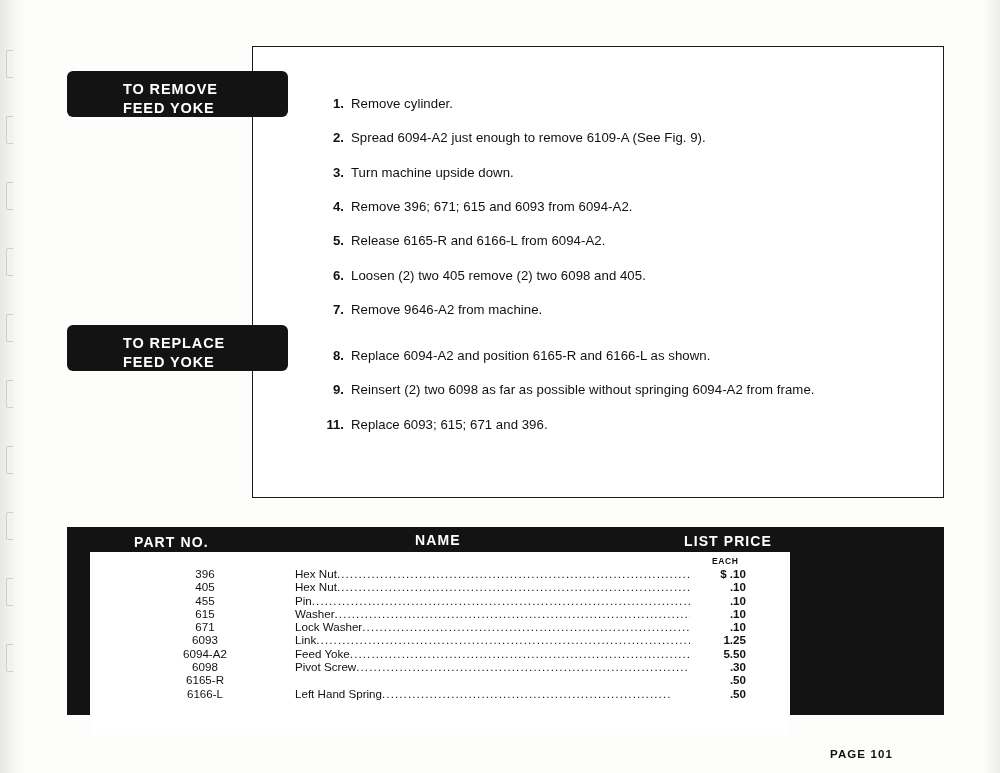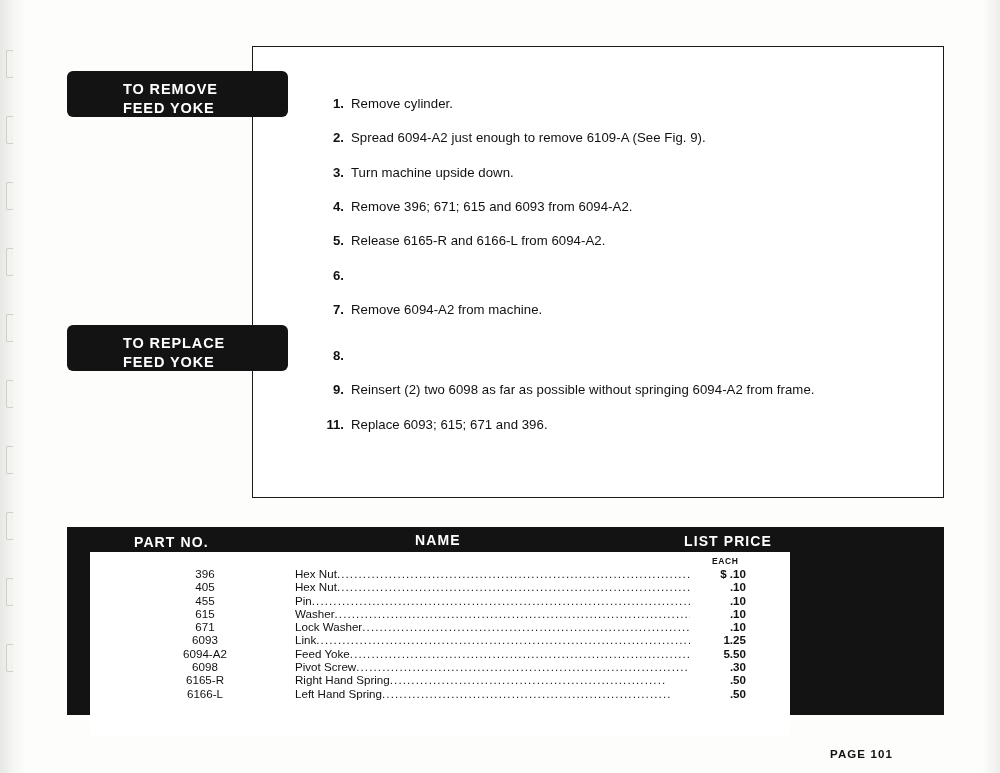--- a/index.html
+++ b/index.html
@@ -246,35 +246,37 @@
     <div class="step">
       <span class="num">4.</span>
       <span class="txt">Remove 396; 671; 615 and 6093 from 6094-A2.</span>
     </div>
     <div class="step">
       <span class="num">5.</span>
       <span class="txt">Release 6165-R and 6166-L from 6094-A2.</span>
     </div>
     <div class="step">
       <span class="num">6.</span>
+      <span class="txt">Loosen (2) two 405 remove (2) two 6098 and 405.</span>
     </div>
     <div class="step">
       <span class="num">7.</span>
-      <span class="txt">Remove 6094-A2 from machine.</span>
+      <span class="txt">Remove 9646-A2 from machine.</span>
     </div>
   </div>
 
   <div class="section-header" id="header-replace">
     <span class="line1">TO REPLACE</span>
     <span class="line2">FEED YOKE</span>
   </div>
 
   <div class="steps" id="steps-replace">
     <div class="step">
       <span class="num">8.</span>
+      <span class="txt">Replace 6094-A2 and position 6165-R and 6166-L as shown.</span>
     </div>
     <div class="step">
       <span class="num">9.</span>
       <span class="txt">Reinsert (2) two 6098 as far as possible without springing 6094-A2 from frame.</span>
     </div>
     <div class="step">
       <span class="num">11.</span>
       <span class="txt">Replace 6093; 615; 671 and 396.</span>
     </div>
   </div>
@@ -325,21 +327,20 @@
           <span class="p-name"><span>Feed Yoke</span><span class="dots">......................................................................................</span></span>
           <span class="p-price">5.50</span>
         </div>
         <div class="parts-row">
           <span class="p-no">6098</span>
           <span class="p-name"><span>Pivot Screw</span><span class="dots">................................................................................</span></span>
           <span class="p-price">.30</span>
         </div>
         <div class="parts-row">
           <span class="p-no">6165-R</span>
-          <span class="p-name"><span>Right Hand Spring</span><span class="dots">................................................................</span></span>
           <span class="p-price">.50</span>
         </div>
         <div class="parts-row">
           <span class="p-no">6166-L</span>
           <span class="p-name"><span>Left Hand Spring</span><span class="dots">...................................................................</span></span>
           <span class="p-price">.50</span>
         </div>
       </div>
     </div>
   </div>

